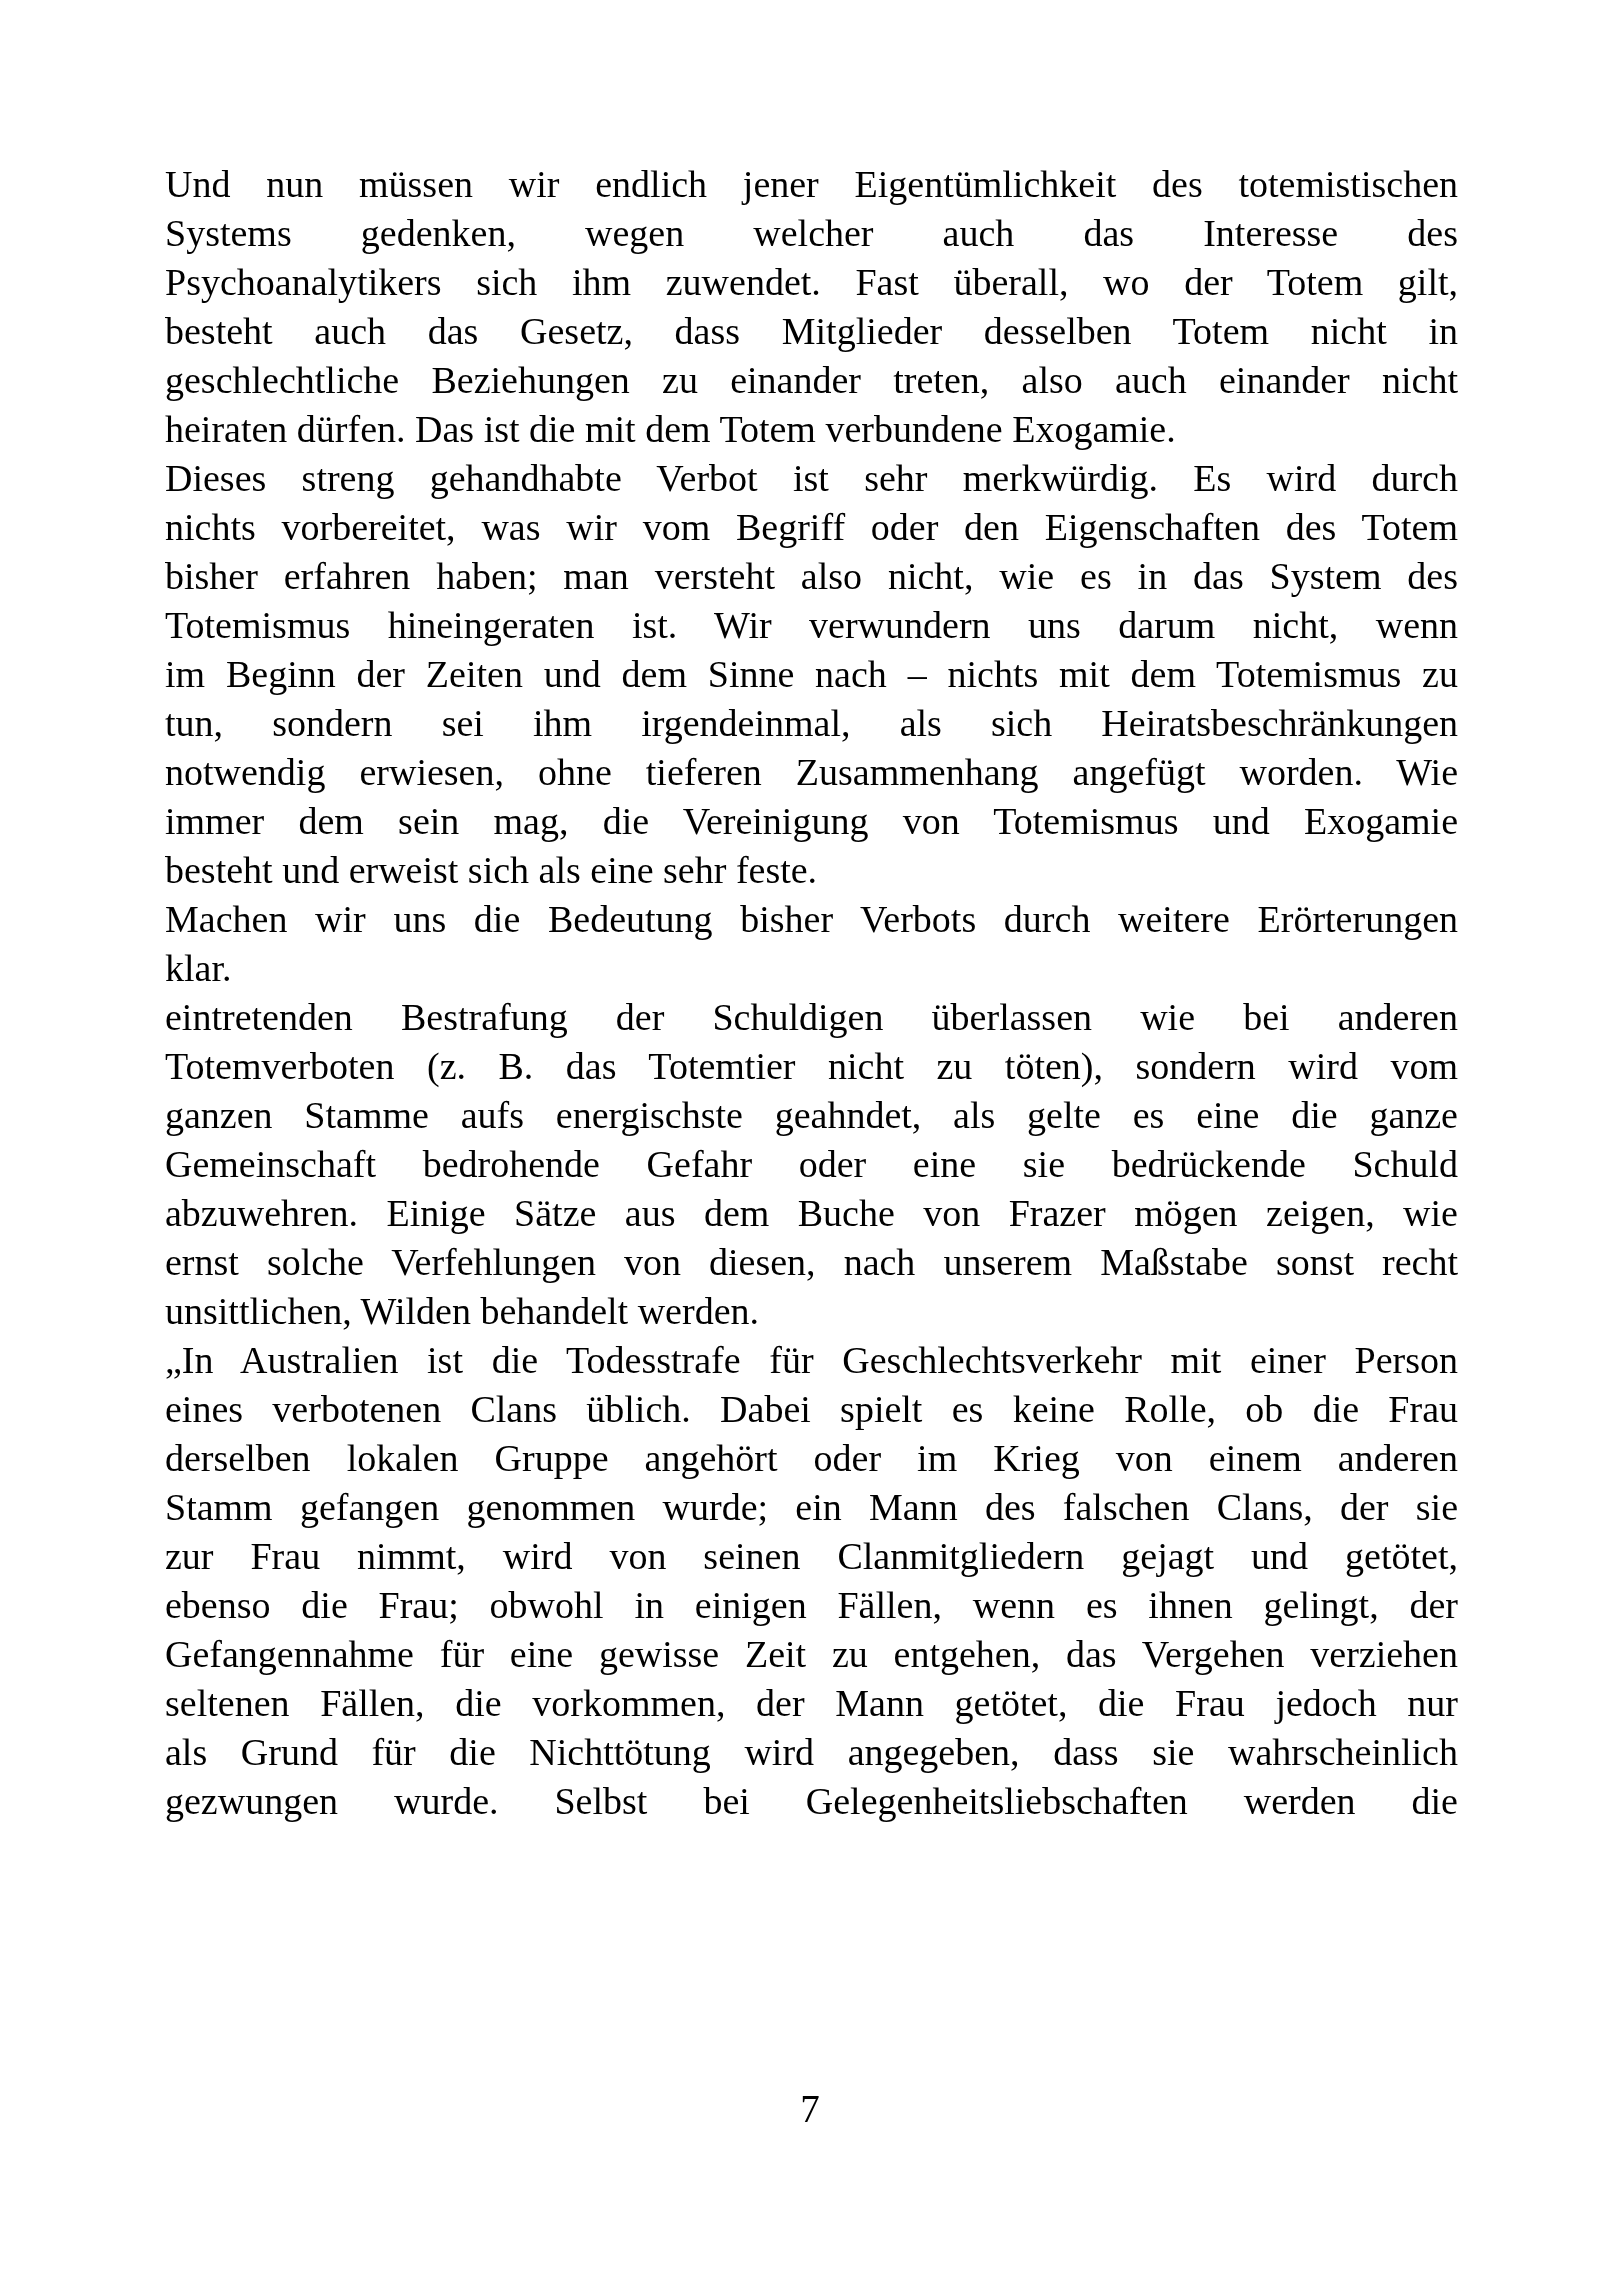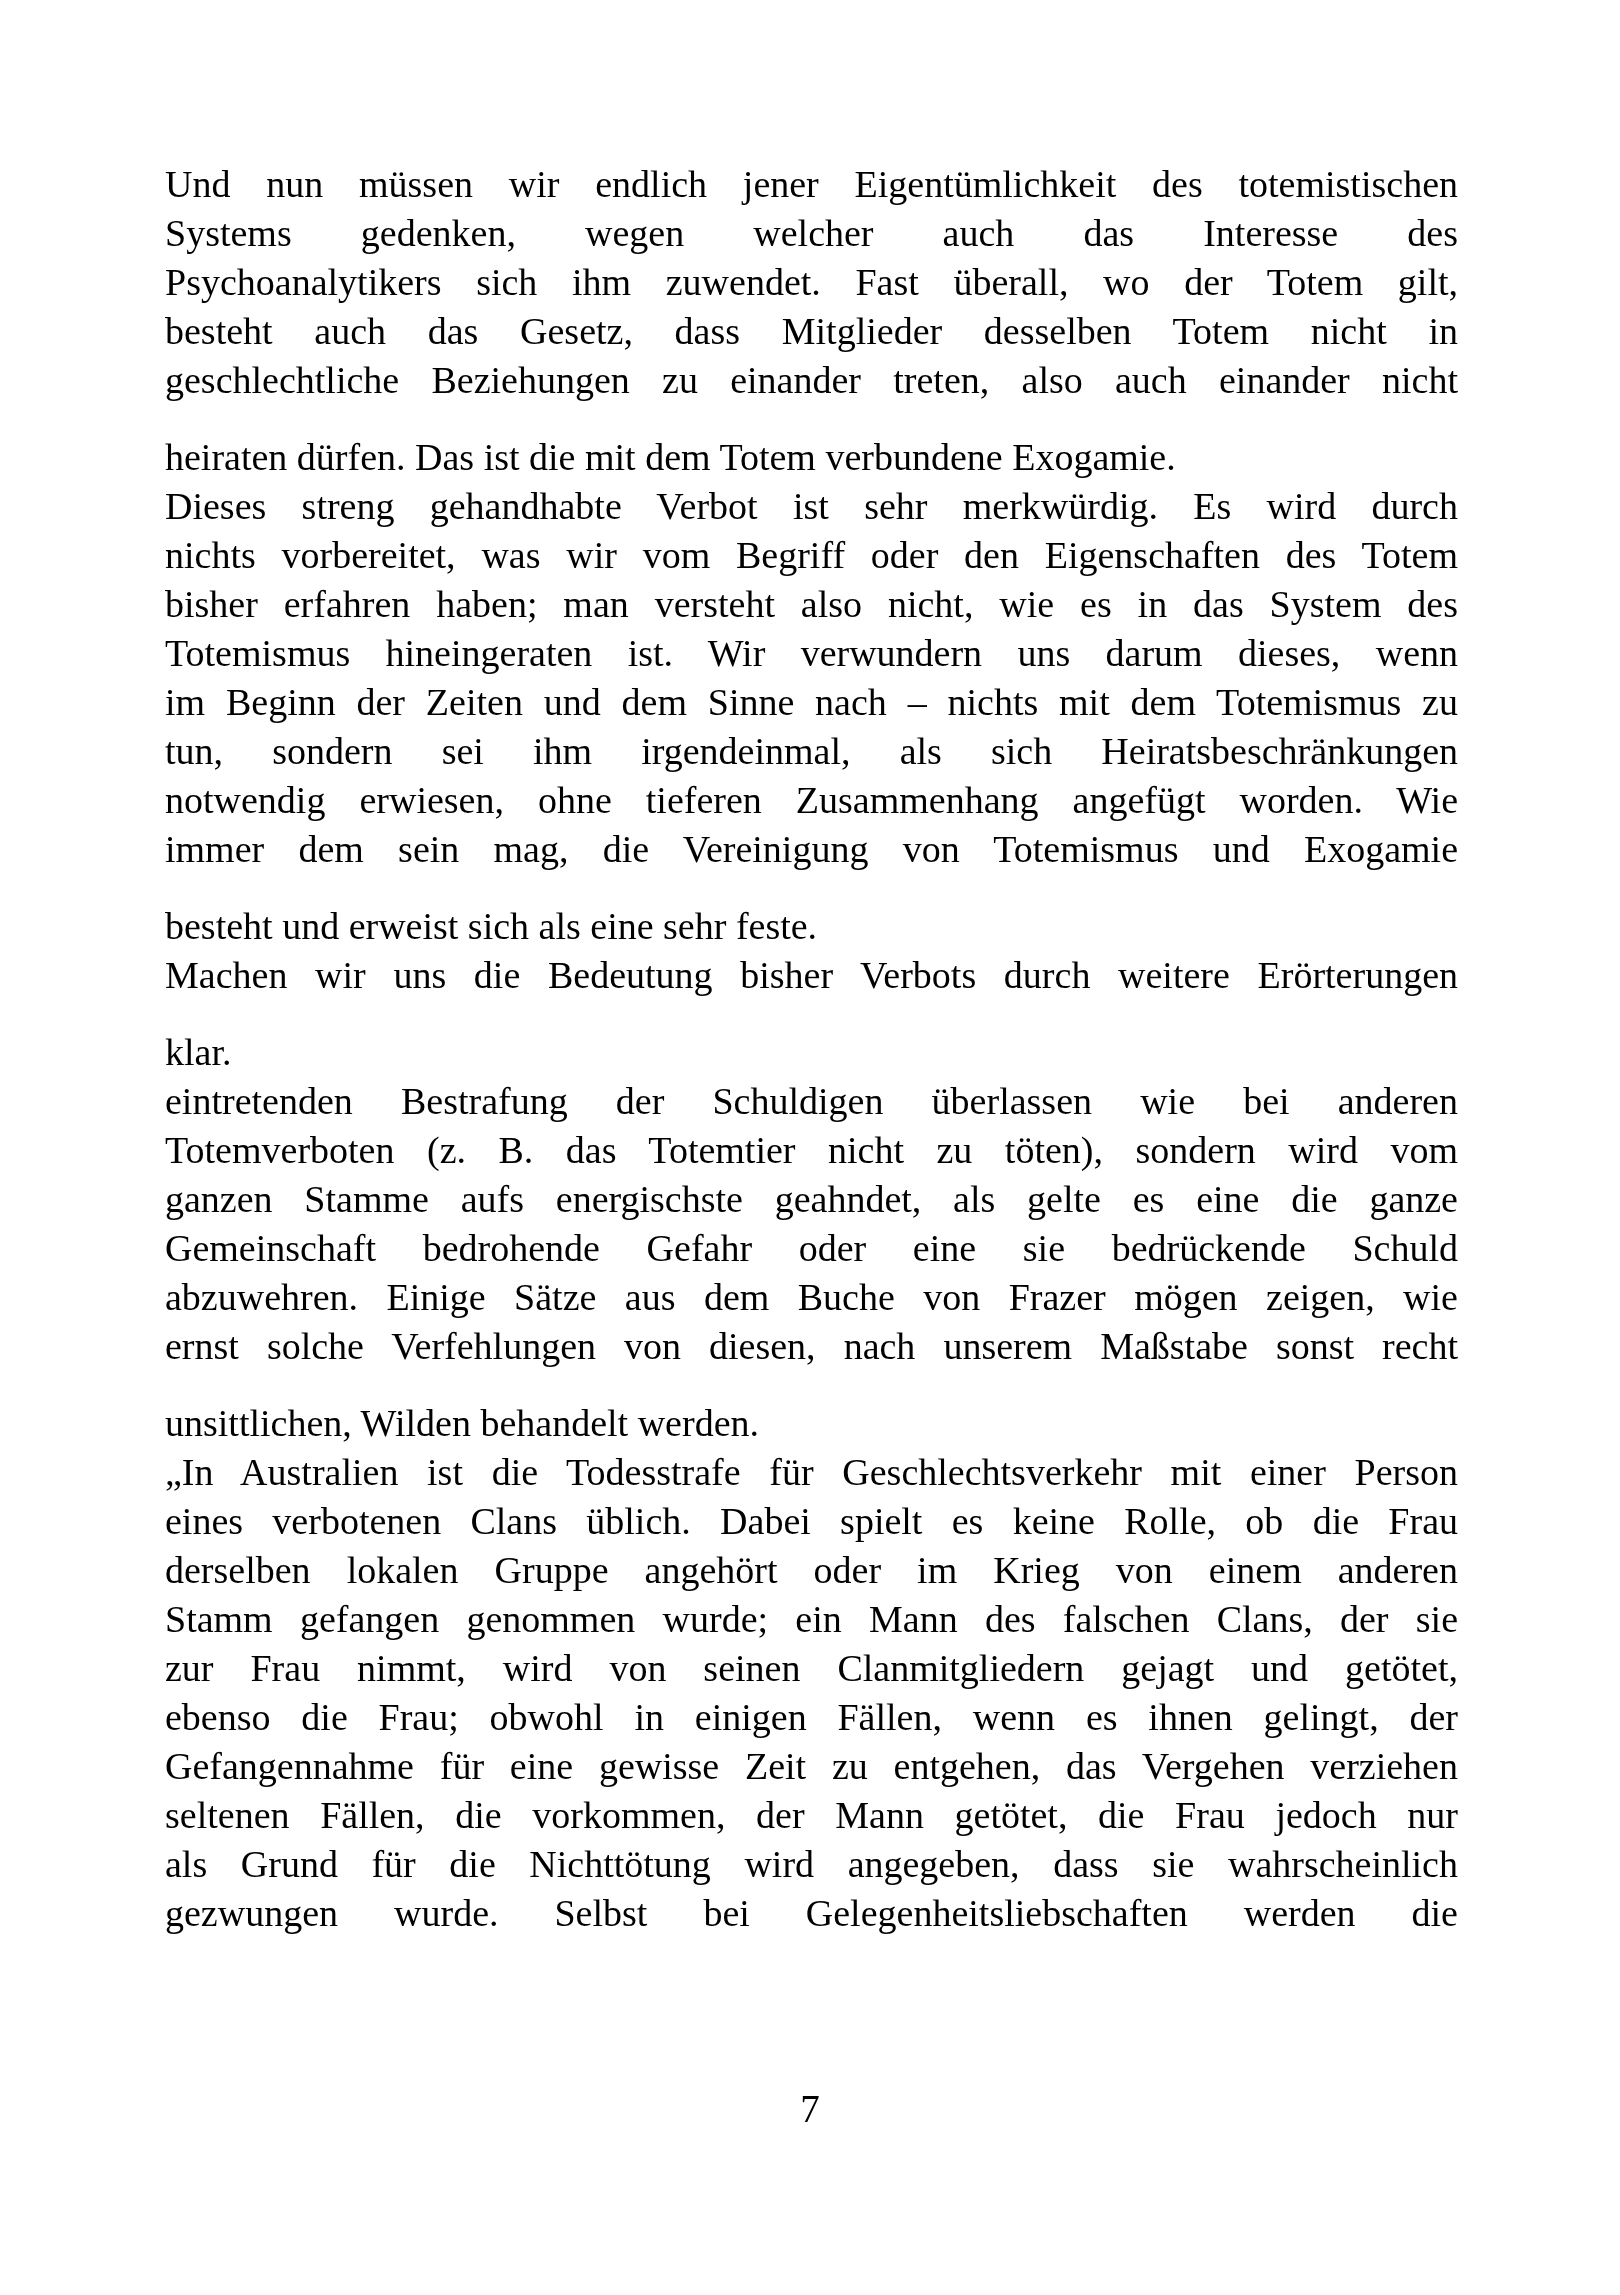--- a/index.html
+++ b/index.html
@@ -36,21 +36,20 @@
     display: block;
     white-space: nowrap;
     height: 49px;
     text-align: justify;
     text-align-last: justify;
     letter-spacing: 0;
   }
   .line.last {
     text-align: left;
     text-align-last: left;
-    margin-top: 28px;
   }
   .page-number {
     position: absolute;
     left: 0;
     width: 1620px;
     top: 2086px;
     text-align: center;
     font-size: 39px;
     line-height: 46px;
   }
@@ -67,21 +66,21 @@
       <span class="line">Psychoanalytikers sich ihm zuwendet. Fast überall, wo der Totem gilt,</span>
       <span class="line">besteht auch das Gesetz, dass Mitglieder desselben Totem nicht in</span>
       <span class="line">geschlechtliche Beziehungen zu einander treten, also auch einander nicht</span>
       <span class="line last">heiraten dürfen. Das ist die mit dem Totem verbundene Exogamie.</span>
     </div>
 
     <div class="paragraph">
       <span class="line">Dieses streng gehandhabte Verbot ist sehr merkwürdig. Es wird durch</span>
       <span class="line">nichts vorbereitet, was wir vom Begriff oder den Eigenschaften des Totem</span>
       <span class="line">bisher erfahren haben; man versteht also nicht, wie es in das System des</span>
-      <span class="line">Totemismus hineingeraten ist. Wir verwundern uns darum dieses, wenn</span>
+      <span class="line">Totemismus hineingeraten ist. Wir verwundern uns darum nicht, wenn</span>
       <span class="line">im Beginn der Zeiten und dem Sinne nach – nichts mit dem Totemismus zu</span>
       <span class="line">tun, sondern sei ihm irgendeinmal, als sich Heiratsbeschränkungen</span>
       <span class="line">notwendig erwiesen, ohne tieferen Zusammenhang angefügt worden. Wie</span>
       <span class="line">immer dem sein mag, die Vereinigung von Totemismus und Exogamie</span>
       <span class="line last">besteht und erweist sich als eine sehr feste.</span>
     </div>
 
     <div class="paragraph">
       <span class="line">Machen wir uns die Bedeutung bisher Verbots durch weitere Erörterungen</span>
       <span class="line last">klar.</span>

